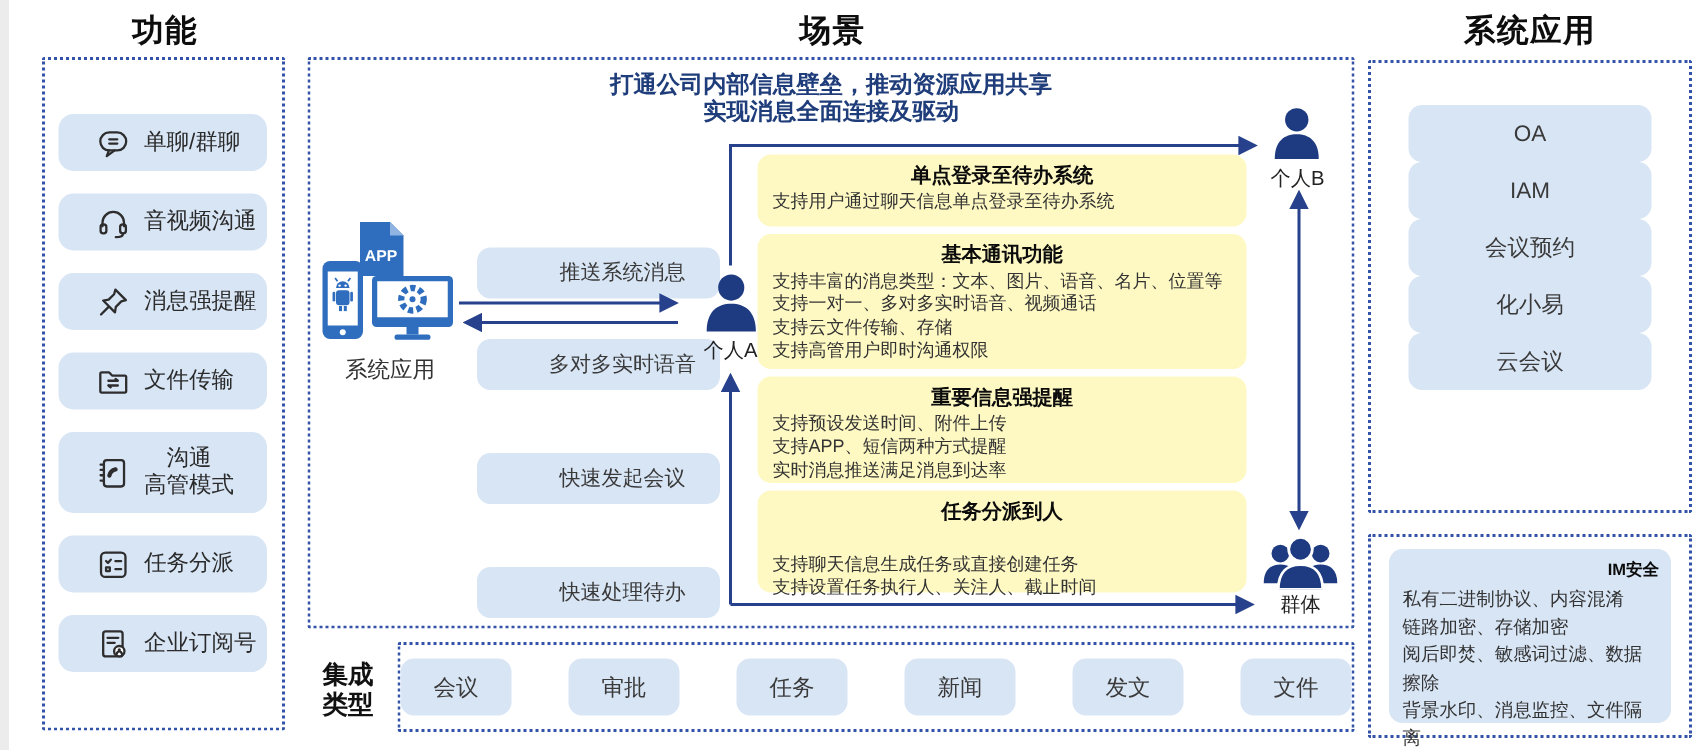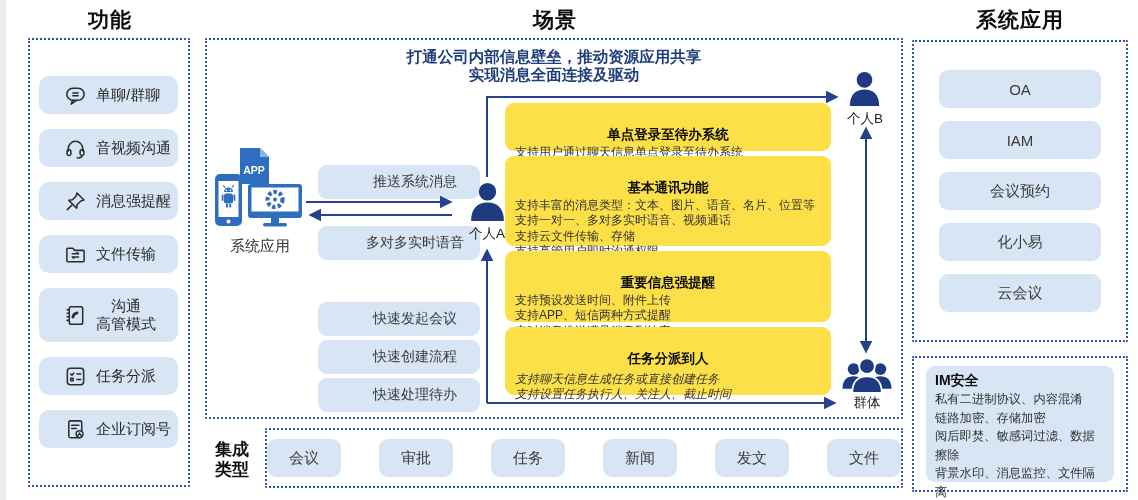--- a/index.html
+++ b/index.html
@@ -14,36 +14,36 @@
   .fn-list{display:flex;flex-direction:column;gap:15px;padding:36px 0 0 9px;}
   .fn-item{width:139px;min-height:38px;border-radius:10px;background:#D8E5F5;display:flex;
            align-items:center;gap:9px;padding-left:25px;box-sizing:border-box;font-size:15px;color:#2b2b2b;}
   .fn-item.tall{min-height:54px;}
   .fn-lbl{white-space:pre-line;text-align:center;line-height:1.18;}
   .ficon{flex:0 0 auto;display:flex;}
   
   .slogan{position:absolute;left:205px;width:698px;text-align:center;font-weight:bold;
           color:#1F3D7A;font-size:15.5px;line-height:1.3;}
   .qa{position:absolute;left:318px;width:130px;height:34px;font-size:14px;padding-left:32px;}
-  .card{position:absolute;left:505px;width:326px;background:#fde047;border-radius:9px;
-        padding:23px 10px 0 10px;box-sizing:border-box;}
+  .card{position:absolute;left:505px;width:326px;background:#fef9c3;border-radius:9px;
+        padding:5px 10px 0 10px;box-sizing:border-box;}
   .card .t{text-align:center;font-weight:bold;font-size:13.5px;color:#0c0c0c;line-height:17px;}
   .card .b{font-size:12px;color:#333;line-height:15.4px;white-space:pre-line;margin-top:2px;}
   .plabel{position:absolute;text-align:center;font-size:13.5px;color:#222;}
   
   .int-row{display:flex;justify-content:space-between;align-items:center;height:100%;}
   .int-item{width:74px;height:38px;font-size:15px;border-radius:9px;}
   .int-lbl{position:absolute;left:203px;top:440px;width:58px;text-align:center;font-weight:bold;
            font-size:17px;color:#111;line-height:1.15;white-space:pre-line;}
   
-  .app-list{display:flex;flex-direction:column;align-items:center;gap:13px;padding-top:28px;}
+  .app-list{display:flex;flex-direction:column;align-items:center;padding-top:28px;}
   .app-item{width:162px;height:38px;font-size:15px;}
   .sec-card{position:absolute;left:926px;top:366px;width:188px;height:116px;background:#D8E5F5;
             border-radius:9px;box-sizing:border-box;padding:6px 8px 0 9px;}
-  .sec-card .t{text-align:left;font-weight:bold;font-size:14px;color:#0c0c0c;line-height:17px;}
+  .sec-card .t{text-align:right;font-weight:bold;font-size:11px;color:#0c0c0c;line-height:17px;}
   .sec-card .b{font-size:12.3px;color:#333;line-height:18.5px;white-space:pre-line;margin-top:1px;}
   .overlay{position:absolute;left:0;top:0;pointer-events:none;z-index:3;}
   .lineart{stroke:#27418C;stroke-width:2;fill:none;}
   .ic{stroke:#2d2d2d;stroke-width:1.6;fill:none;stroke-linecap:round;stroke-linejoin:round;}
 </style>
 </head>
 <body>
 
 <div class="canvas">
   <div class="edge"></div>
@@ -182,21 +182,20 @@
         <rect x="57" y="72" width="8" height="5" fill="#2F6EBE"></rect>
         <rect x="49" y="77" width="24" height="3.5" rx="1.7" fill="#2F6EBE"></rect>
       </g>
     </svg>
   </div>
   <div class="plabel" style="left:204px;top:237px;width:112px;font-size:15px;color:#333;">系统应用</div>
 
   <div class="pill qa" style="top:165px;">推送系统消息</div>
   <div class="pill qa" style="top:226px;">多对多实时语音</div>
   <div class="pill qa" style="top:302px;">快速发起会议</div>
-  <div class="pill qa" style="top:340px;">快速创建流程</div>
   <div class="pill qa" style="top:378px;">快速处理待办</div>
 
   <div class="abs" style="left:469px;top:182px;">
     <svg width="37" height="41" viewBox="0 0 36 40" fill="#1E3A80">
         <circle cx="18" cy="9.5" r="8.5"></circle>
         <path d="M2,38 C2,25 9,20 18,20 C27,20 34,25 34,38 Z"></path>
       </svg>
   </div>
   <div class="plabel" style="left:461px;top:225px;width:52px;">个人A</div>
 
@@ -238,21 +237,21 @@
 支持高管用户即时沟通权限</div>
   </div>
   <div class="card" style="top:251px;height:71px;">
     <div class="t">重要信息强提醒</div>
     <div class="b">支持预设发送时间、附件上传
 支持APP、短信两种方式提醒
 实时消息推送满足消息到达率</div>
   </div>
   <div class="card" style="top:327px;height:68px;">
     <div class="t">任务分派到人</div>
-    <div class="b" style="margin-top:5px;font-style:italic;">支持聊天信息生成任务或直接创建任务
+    <div class="b" style="margin-top:20px;">支持聊天信息生成任务或直接创建任务
 支持设置任务执行人、关注人、截止时间</div>
   </div>
 
   <div class="int-lbl">集成
 类型</div>
   <div class="frame" style="left:265px;top:428px;width:638px;height:60px;">
     <div class="int-row">
       <div class="pill int-item">会议</div>
       <div class="pill int-item">审批</div>
       <div class="pill int-item">任务</div>

